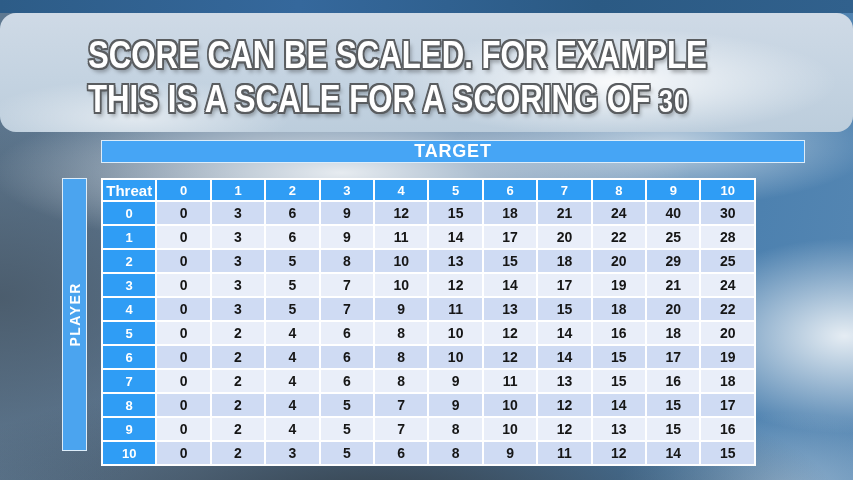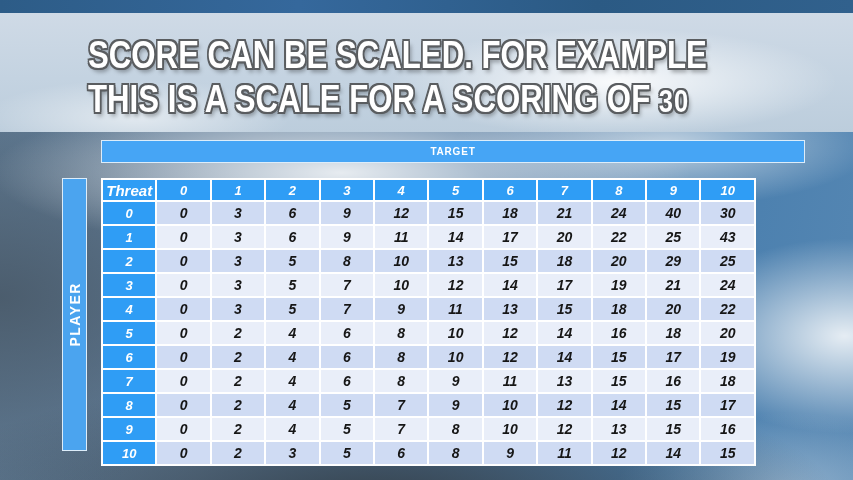--- a/index.html
+++ b/index.html
@@ -19,51 +19,52 @@
   .top-strip{
     position:absolute; top:0; left:0; width:100%; height:13px;
     background:linear-gradient(90deg,#2d5c87 0%,#35689c 35%,#2b5a84 70%,#31618d 100%);
   }
   .title-band{
     position:absolute; top:13px; left:0; width:100%; height:119px;
     background:
       radial-gradient(ellipse 310px 75px at 72% 58%, rgba(255,255,255,.9), rgba(255,255,255,0) 72%),
       radial-gradient(ellipse 220px 55px at 16% 88%, rgba(255,255,255,.55), rgba(255,255,255,0) 70%),
       linear-gradient(180deg,#cfdae6 0%,#c4d3e1 55%,#bccddc 100%);
+    border-radius: 16px;
   }
   .title{
     position:absolute; left:88px; top:20px; margin:0;
     font-size:39px; line-height:44px; font-weight:700; color:#fff;
     letter-spacing:0; white-space:nowrap;
     transform:scaleX(.8); transform-origin:0 0;
     text-shadow:
       -2px -2px 0 #5a5d60, 2px -2px 0 #5a5d60, -2px 2px 0 #5a5d60, 2px 2px 0 #5a5d60,
       -2px 0 0 #5a5d60, 2px 0 0 #5a5d60, 0 -2px 0 #5a5d60, 0 2px 0 #5a5d60,
       3px 4px 5px rgba(0,0,0,.35);
   }
   .title .line{display:block;}
   .scale-num{font-size:.82em; letter-spacing:1px;}
   .target-bar{
     position:absolute; left:101px; top:140px; width:704px; height:23px;
     box-sizing:border-box; background:#46a5f5; border:1px solid #ddedfa;
     display:flex; align-items:center; justify-content:center;
-    color:#fff; font-size:10px; font-weight:700; letter-spacing:.8px;
+    color:#fff; font-size:18px; font-weight:700; letter-spacing:.8px;
   }
   .player-bar{
     position:absolute; left:62px; top:178px; width:25px; height:273px;
     box-sizing:border-box; background:#4ba4ef; border:1px solid #ddedfa;
     display:flex; align-items:center; justify-content:center;
   }
   .player-text{
     writing-mode:vertical-rl; transform:rotate(180deg);
     color:#fff; font-size:14px; font-weight:700; letter-spacing:1.5px;
   }
   table.score-table{
     position:absolute; left:101px; top:178px; width:655px;
-    border-collapse:collapse; table-layout:fixed;font-style:italic;
+    border-collapse:collapse; table-layout:fixed;
   }
   .score-table th, .score-table td{
     border:2px solid #fff; text-align:center; padding:0; box-sizing:border-box;
     overflow:hidden; white-space:nowrap;
   }
   .score-table thead th{
     background:#2f9df5; color:#fff; height:22px;
     font-size:13px; font-weight:700;
   }
   .score-table thead th.corner{ font-size:15px; }
@@ -134,21 +135,21 @@
           <td>0</td>
           <td>3</td>
           <td>6</td>
           <td>9</td>
           <td>11</td>
           <td>14</td>
           <td>17</td>
           <td>20</td>
           <td>22</td>
           <td>25</td>
-          <td>43</td>
+          <td>28</td>
         </tr>
         <tr class="even">
           <th>2</th>
           <td>0</td>
           <td>3</td>
           <td>5</td>
           <td>8</td>
           <td>10</td>
           <td>13</td>
           <td>15</td>

